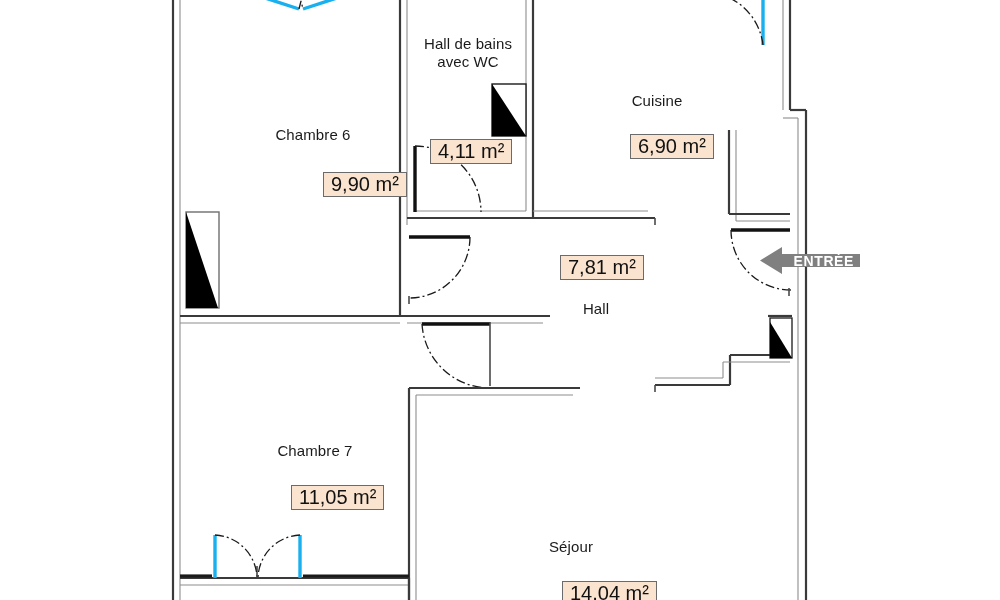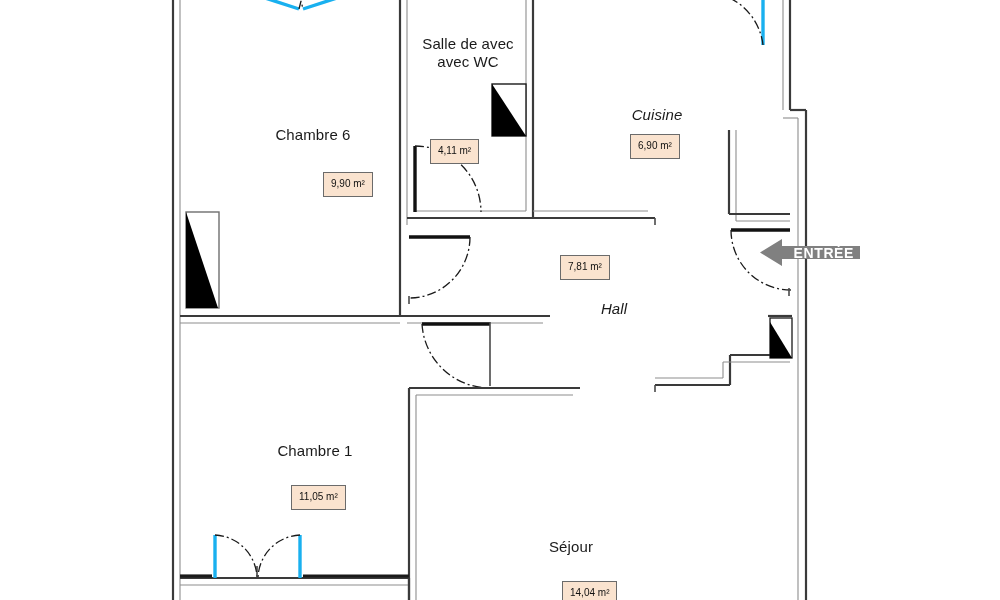--- a/index.html
+++ b/index.html
@@ -30,21 +30,21 @@
     font-size: 15px;
     color: #1a1a1a;
     white-space: pre;
     text-align: center;
     line-height: 18px;
     letter-spacing: 0.1px;
   }
   .area-badge {
     position: absolute;
     font-family: "Liberation Sans", sans-serif;
-    font-size: 10px;
+    font-size: 20px;
     color: #111111;
     background: #fae3cf;
     border: 1.5px solid #6b6b6b;
     padding: 3px 7px 4px 7px;
     white-space: nowrap;
     line-height: 16px;
     box-sizing: border-box;
   }
   .entrance-marker {
     position: absolute;
@@ -193,34 +193,34 @@
       <line class="wall-solid" x1="303" y1="576" x2="409" y2="576"></line>
     </g>
 
     <g>
       <line class="wall-outer" x1="409" y1="578" x2="409" y2="600"></line>
     </g>
 
   </svg>
 
   <div class="room-label" style="left:248px; top:126px; width:130px;">Chambre 6</div>
-  <div class="room-label" style="left:398px; top:35px; width:140px;">Salle de avec
+  <div class="room-label" style="left:398px; top:35px; width:140px;">Hall de bains
 avec WC</div>
-  <div class="room-label" style="left:597px; top:106px; width:120px;font-style:italic;">Cuisine</div>
-  <div class="room-label" style="left:554px; top:300px; width:120px;font-style:italic;">Hall</div>
-  <div class="room-label" style="left:250px; top:442px; width:130px;">Chambre 1</div>
+  <div class="room-label" style="left:597px; top:92px; width:120px;">Cuisine</div>
+  <div class="room-label" style="left:536px; top:300px; width:120px;">Hall</div>
+  <div class="room-label" style="left:250px; top:442px; width:130px;">Chambre 7</div>
   <div class="room-label" style="left:511px; top:538px; width:120px;">Séjour</div>
 
   <div class="area-badge" style="left:275px; top:172px;margin-left:48px;">9,90 m²</div>
   <div class="area-badge" style="left:430px; top:139px;">4,11 m²</div>
   <div class="area-badge" style="left:630px; top:134px;">6,90 m²</div>
   <div class="area-badge" style="left:560px; top:255px;">7,81 m²</div>
   <div class="area-badge" style="left:265px; top:485px;margin-left:26px;">11,05 m²</div>
   <div class="area-badge" style="left:562px; top:581px;">14,04 m²</div>
 
-  <div class="entrance-marker" style="left:760px; top:236px; width:100px; height:33px;text-align:right;">
+  <div class="entrance-marker" style="left:760px; top:244px; width:100px; height:33px;text-align:right;">
     <svg width="100" height="33" viewBox="0 0 100 33" style="position:absolute;left:0;top:0;">
       <polygon points="0,16.5 22,3 22,10 100,10 100,23 22,23 22,30" fill="#808080"></polygon>
     </svg>
     <span class="entrance-label" style="position:relative;z-index:2;">ENTRÉE</span>
   </div>
 
 </div>
 
 </body></html>

